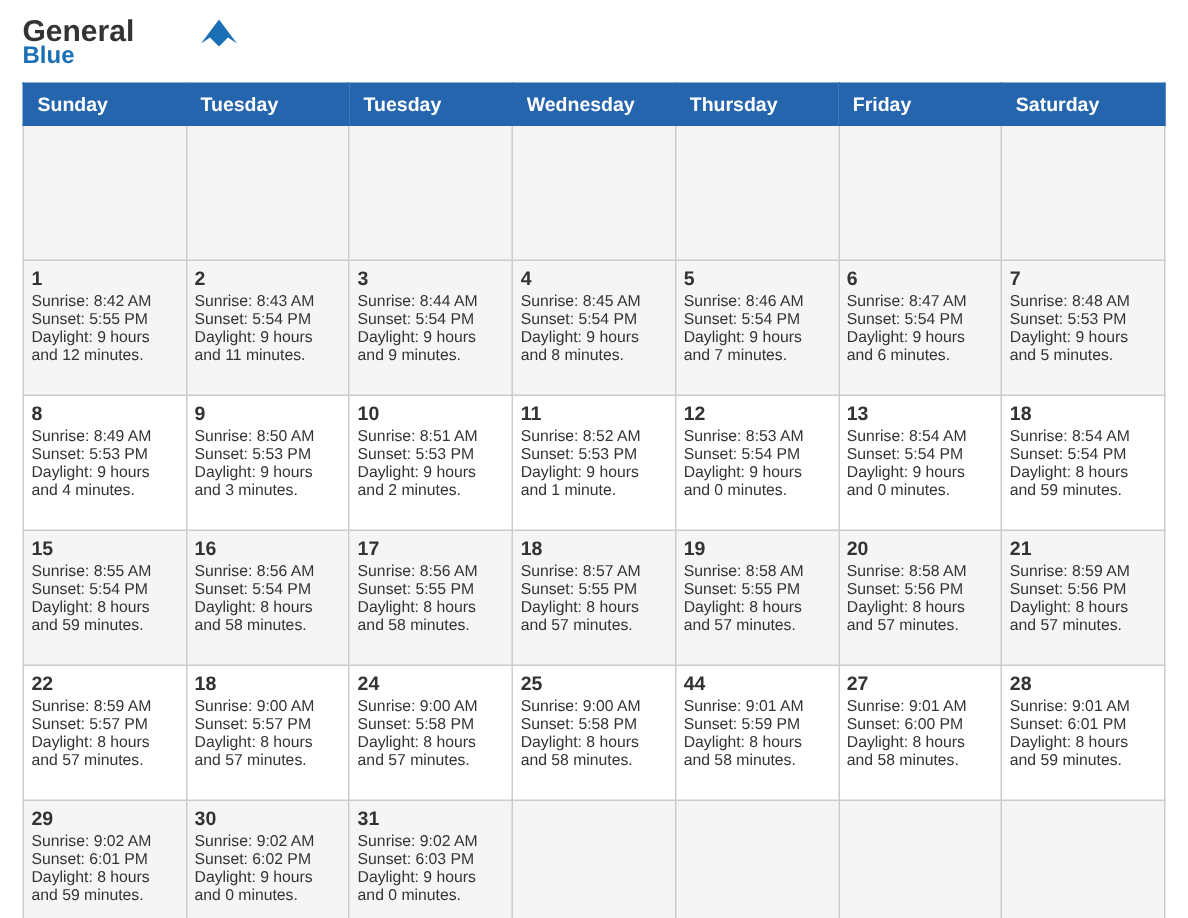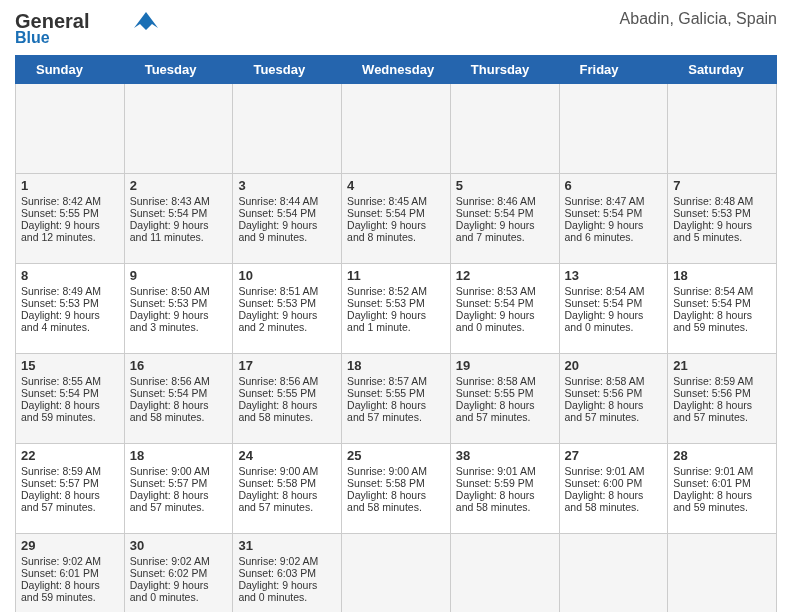--- a/index.html
+++ b/index.html
@@ -38,21 +38,21 @@
       width: 100%;
       border-collapse: collapse;
       table-layout: fixed;
     }
     thead tr th {
       background-color: #2565ae;
       color: #fff;
       font-size: 13px;
       font-weight: bold;
       text-align: left;
-      padding: 6px 20px;
+      padding: 6px 9px;
       border: 1px solid #2565ae;
     }
     tbody tr td {
       border: 1px solid #ccc;
       vertical-align: top;
       padding: 4px 5px;
       font-size: 10.5px;
       color: #333;
       height: 90px;
     }
@@ -70,30 +70,29 @@
     }
     .empty-cell {
       background-color: #f5f5f5 !important;
     }
   </style>
 </head>
 <body>
 
 <div class="header">
   <div class="logo">
-    <div style="display:flex;align-items:flex-start;gap:41px;">
+    <div style="display:flex;align-items:flex-end;gap:41px;">
       <span style="font-size:20px;font-weight:bold;color:#333;">General</span>
       <svg width="28" height="22" viewBox="0 0 28 22" style="margin-left:2px;">
         <polygon points="14,2 26,18 20,14 14,20 8,14 2,18" fill="#1a6fb5"></polygon>
       </svg>
     </div>
     <span style="font-size:16px;font-weight:bold;color:#1a6fb5;margin-top:-4px;">Blue</span>
   </div>
   <div class="title-block">
-    <div class="location-title">Abadin, Galicia, Spain</div>
   </div>
 </div>
 
 <table>
   <thead>
     <tr>
       <th>Sunday</th>
       <th>Tuesday</th>
       <th>Tuesday</th>
       <th>Wednesday</th>
@@ -137,21 +136,21 @@
         <td><span class="day-num">18</span><span>Sunrise: 8:57 AM</span><br><span>Sunset: 5:55 PM</span><br><span>Daylight: 8 hours and 57 minutes.</span></td>
         <td><span class="day-num">19</span><span>Sunrise: 8:58 AM</span><br><span>Sunset: 5:55 PM</span><br><span>Daylight: 8 hours and 57 minutes.</span></td>
         <td><span class="day-num">20</span><span>Sunrise: 8:58 AM</span><br><span>Sunset: 5:56 PM</span><br><span>Daylight: 8 hours and 57 minutes.</span></td>
         <td><span class="day-num">21</span><span>Sunrise: 8:59 AM</span><br><span>Sunset: 5:56 PM</span><br><span>Daylight: 8 hours and 57 minutes.</span></td>
       </tr>
       <tr>
         <td><span class="day-num">22</span><span>Sunrise: 8:59 AM</span><br><span>Sunset: 5:57 PM</span><br><span>Daylight: 8 hours and 57 minutes.</span></td>
         <td><span class="day-num">18</span><span>Sunrise: 9:00 AM</span><br><span>Sunset: 5:57 PM</span><br><span>Daylight: 8 hours and 57 minutes.</span></td>
         <td><span class="day-num">24</span><span>Sunrise: 9:00 AM</span><br><span>Sunset: 5:58 PM</span><br><span>Daylight: 8 hours and 57 minutes.</span></td>
         <td><span class="day-num">25</span><span>Sunrise: 9:00 AM</span><br><span>Sunset: 5:58 PM</span><br><span>Daylight: 8 hours and 58 minutes.</span></td>
-        <td><span class="day-num">38</span><span>Sunrise: 9:01 AM</span><br><span>Sunset: 5:59 PM</span><br><span>Daylight: 8 hours and 58 minutes.</span></td>
+        <td><span class="day-num">44</span><span>Sunrise: 9:01 AM</span><br><span>Sunset: 5:59 PM</span><br><span>Daylight: 8 hours and 58 minutes.</span></td>
         <td><span class="day-num">27</span><span>Sunrise: 9:01 AM</span><br><span>Sunset: 6:00 PM</span><br><span>Daylight: 8 hours and 58 minutes.</span></td>
         <td><span class="day-num">28</span><span>Sunrise: 9:01 AM</span><br><span>Sunset: 6:01 PM</span><br><span>Daylight: 8 hours and 59 minutes.</span></td>
       </tr>
       <tr>
         <td><span class="day-num">29</span><span>Sunrise: 9:02 AM</span><br><span>Sunset: 6:01 PM</span><br><span>Daylight: 8 hours and 59 minutes.</span></td>
         <td><span class="day-num">30</span><span>Sunrise: 9:02 AM</span><br><span>Sunset: 6:02 PM</span><br><span>Daylight: 9 hours and 0 minutes.</span></td>
         <td><span class="day-num">31</span><span>Sunrise: 9:02 AM</span><br><span>Sunset: 6:03 PM</span><br><span>Daylight: 9 hours and 0 minutes.</span></td>
         <td class="empty-cell"></td>
         <td class="empty-cell"></td>
         <td class="empty-cell"></td>

